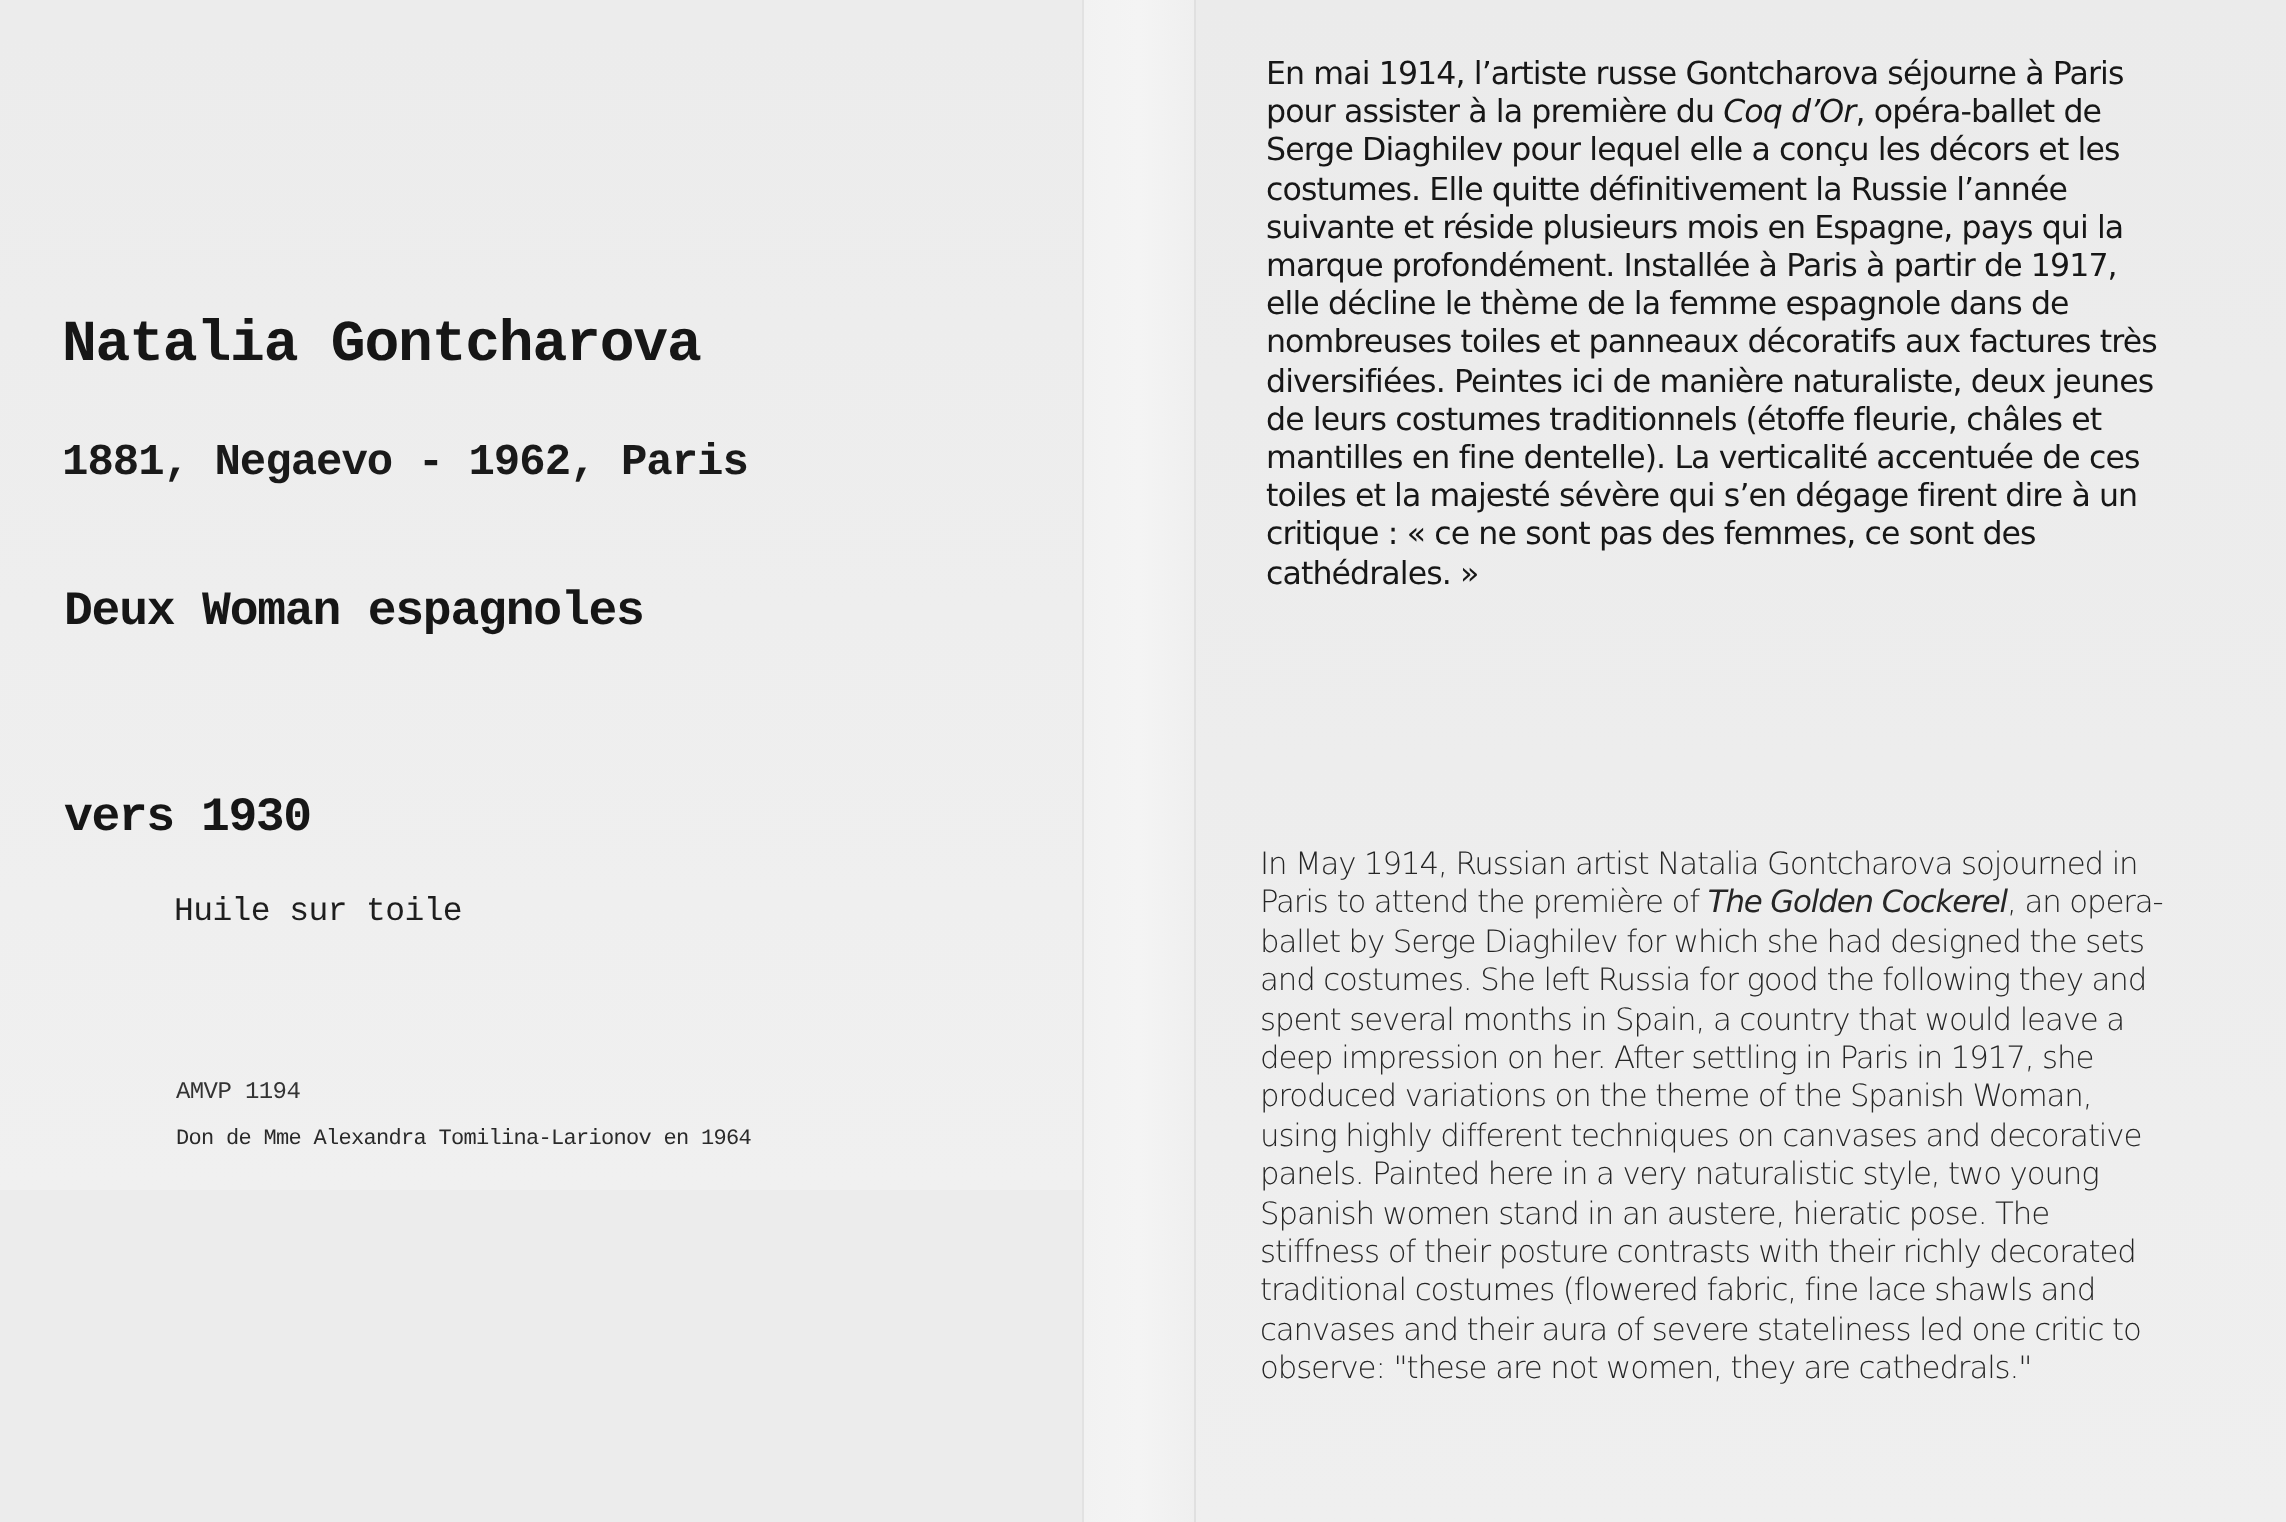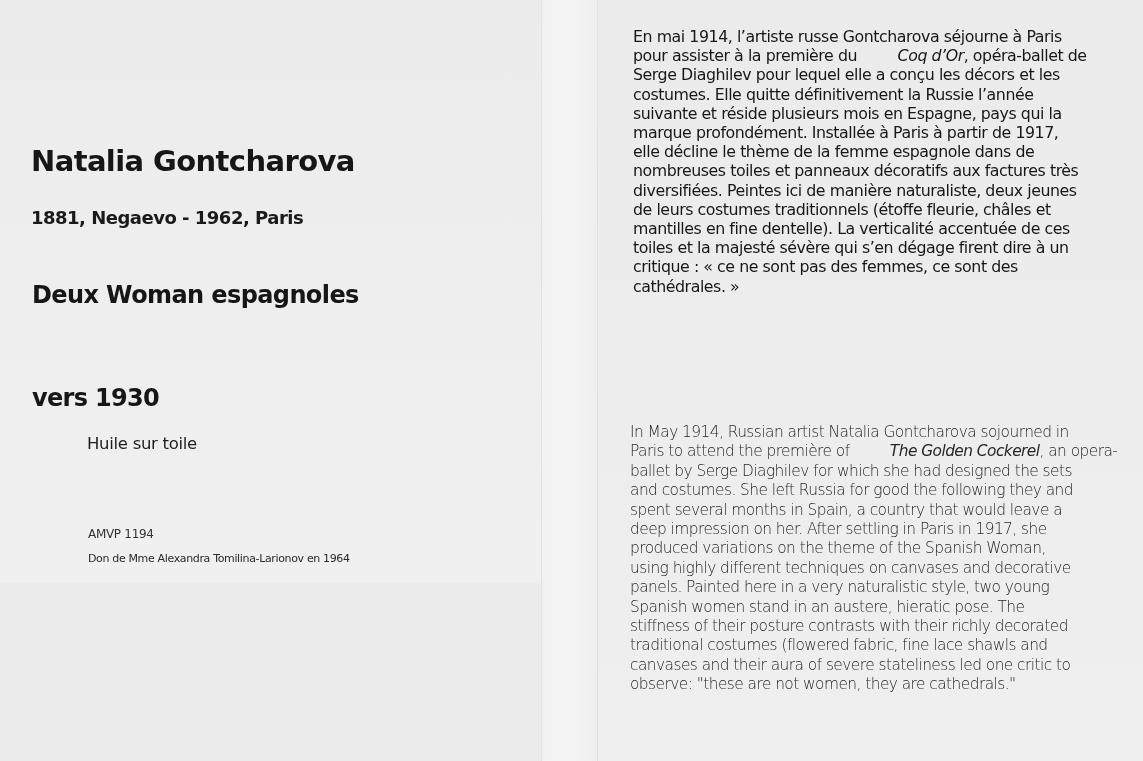--- a/index.html
+++ b/index.html
@@ -4,40 +4,41 @@
 <style>
   html, body { margin: 0; padding: 0; }
   body {
     width: 1143px; height: 761px; overflow: hidden;
     background: #ececec;
     font-family: "DejaVu Sans", sans-serif;
     color: #1a1a1a;
     position: relative;
   }
   .card-left {
-    position: absolute; left: 0; top: 4px; width: 541px; height: 579px;
+    position: absolute; left: 0; top: 16px; width: 541px; height: 579px;
     background: linear-gradient(180deg, #ececec 0%, #eeeeee 50%, #f0f0f0 100%);
+    font-family: Liberation Mono, monospace;
   }
   .gap-strip {
     position: absolute; left: 541px; top: 0; width: 57px; height: 761px;
     background: linear-gradient(90deg, #f2f2f2 0%, #f4f4f4 50%, #efefef 100%);
     border-left: 1px solid #e2e2e2; border-right: 1px solid #e0e0e0;
     box-sizing: border-box;
   }
   .card-right {
     position: absolute; left: 598px; top: 0; width: 545px; height: 761px;
     background: linear-gradient(180deg, #ebebeb 0%, #ededed 50%, #efefef 100%);
   }
   .artist {
     position: absolute; left: 31px; top: 140px;
     font-size: 29px; font-weight: bold; letter-spacing: -0.6px; color: #161616;
   }
   .dates {
     position: absolute; left: 31px; top: 203px;
-    font-size: 18px; font-weight: bold; letter-spacing: -0.5px; color: #1a1a1a;
+    font-size: 22px; font-weight: bold; letter-spacing: -0.5px; color: #1a1a1a;
   }
   .work-title {
     position: absolute; left: 32px; top: 277px;
     font-size: 24px; font-weight: bold; letter-spacing: -0.6px; color: #161616;
   }
   .work-date {
     position: absolute; left: 32px; top: 380px;
     font-size: 24px; font-weight: bold; letter-spacing: -0.7px; color: #161616;
   }
   .medium {
@@ -55,21 +56,21 @@
   .text-fr {
     position: absolute; left: 633px; top: 27px; width: 480px;
     font-size: 15.8px; line-height: 19.2px; color: #171717; letter-spacing: -0.45px;
   }
   .text-en {
     position: absolute; left: 630px; top: 423px; width: 484px;
     font-size: 15.4px; line-height: 19.4px; color: #262626; letter-spacing: -0.55px;
     font-weight: 300;
   }
   .text-fr div, .text-en div { white-space: nowrap; }
-  i { font-style: italic; margin-left: 36px; }
+  i { font-style: italic; }
 </style>
 </head>
 <body>
 
 <div class="card-left">
   <div class="artist">Natalia Gontcharova</div>
   <div class="dates">1881, Negaevo - 1962, Paris</div>
   <div class="work-title">Deux Woman espagnoles</div>
   <div class="work-date">vers 1930</div>
   <div class="medium">Huile sur toile</div>

